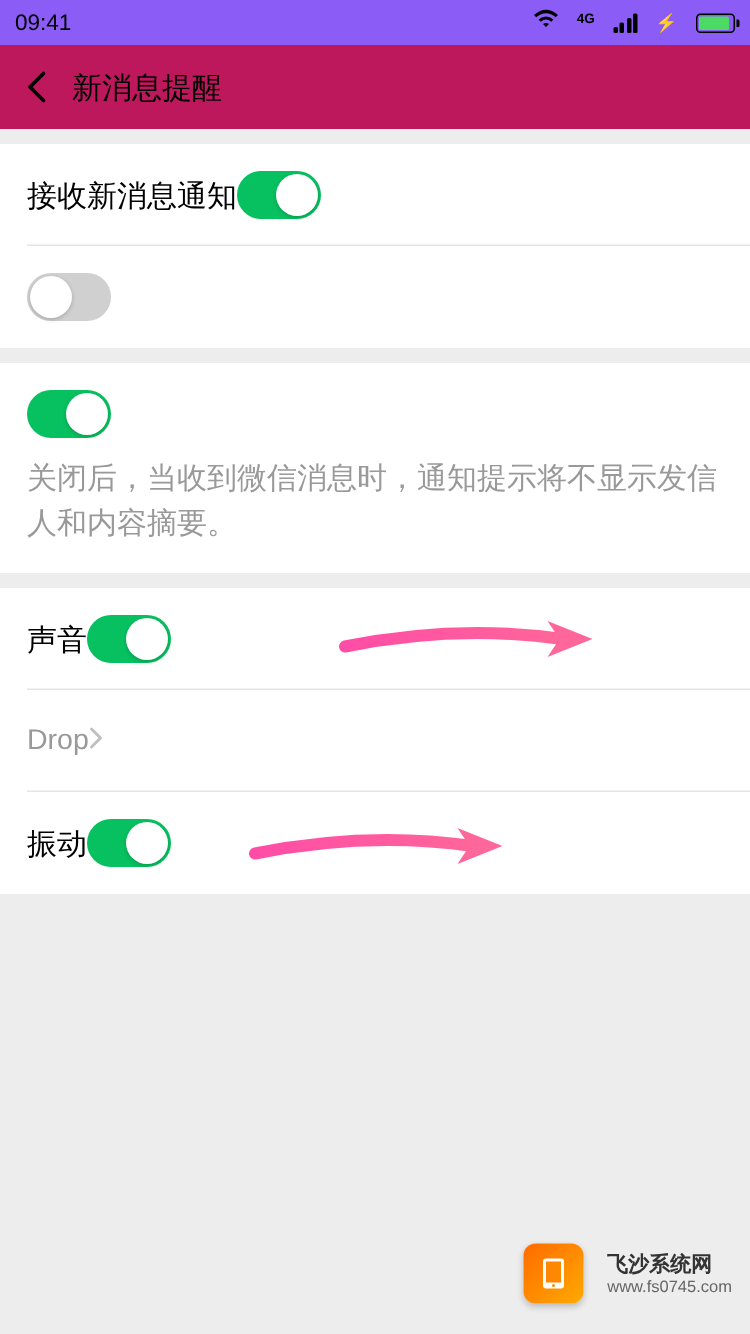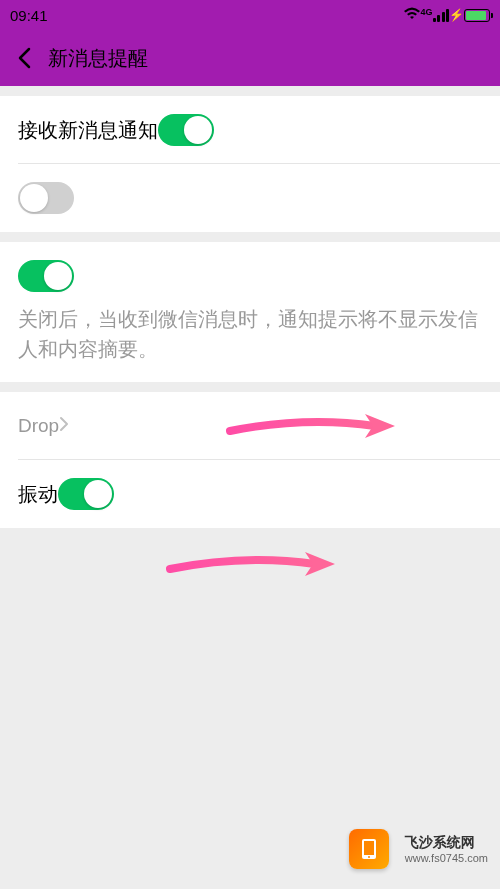--- a/index.html
+++ b/index.html
@@ -14,37 +14,37 @@
       height: 889px;
       position: relative;
       overflow: hidden;
     }
     .status-bar {
       height: 30px;
       display: flex;
       justify-content: space-between;
       align-items: center;
       padding: 0 10px;
-      background: #a21caf;
+      background: #8b5cf6;
       font-size: 15px;
     }
     .status-left {
       font-weight: 500;
     }
     .status-right {
       display: flex;
       align-items: center;
-      gap: 0;
+      gap: 12px;
     }
     .nav-bar {
       height: 56px;
       display: flex;
       align-items: center;
       padding: 0 12px;
-      background: #a21caf;
+      background: #be185d;
     }
     .back-icon {
       width: 24px;
       height: 24px;
       display: flex;
       align-items: center;
       justify-content: center;
     }
     .nav-title {
       font-size: 20px;
@@ -264,20 +264,26 @@
     <div class="toggle on">
         <div class="toggle-knob"></div>
       </div>
   </div>
   <div class="item-desc">关闭后，当收到微信消息时，通知提示将不显示发信人和内容摘要。</div>
 </div>
 
 <div class="section-gap"></div>
 
 <div class="settings-group" style="position:relative">
+  <div class="settings-item with-border">
+    <div class="item-label">声音</div>
+    <div class="toggle on">
+        <div class="toggle-knob"></div>
+      </div>
+  </div>
   <div class="settings-item with-border">
     <div class="item-right">
       <span class="item-value">Drop</span>
       <span class="chevron-right">
         <svg width="10" height="16" viewBox="0 0 10 16">
             <path d="M2 2 L8 8 L2 14" stroke="#c0c0c0" stroke-width="2" fill="none" stroke-linecap="round" stroke-linejoin="round"></path>
           </svg>
       </span>
     </div>
   </div>

